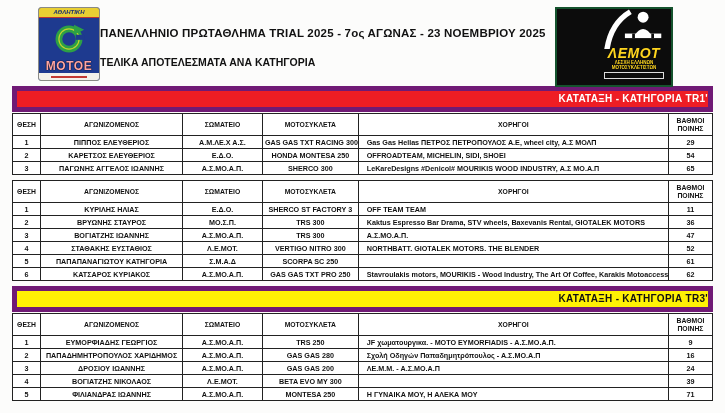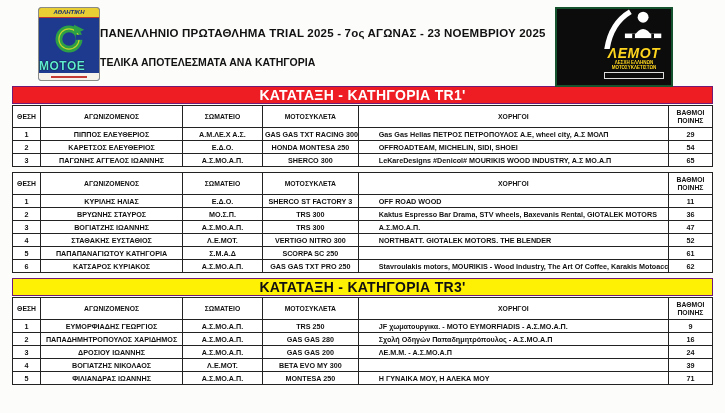--- a/index.html
+++ b/index.html
@@ -16,52 +16,52 @@
 
   
   .logo-motoe{
     width:60px;height:72px;margin-left:26px;background:#1e3a8f;
     border-radius:3px;border:1px solid #8a8a86;display:flex;flex-direction:column;
     overflow:hidden;flex:0 0 auto;
   }
   .motoe-top{background:#e9cf33;color:#182f72;font-size:6px;font-weight:800;
     font-style:italic;text-align:center;line-height:9px;height:9px;border-bottom:1px solid #b33;}
   .motoe-emblem{flex:1;display:flex;align-items:center;justify-content:center;}
-  .motoe-name{color:#5eead4;font-weight:800;font-size:12px;line-height:13px;
+  .motoe-name{color:#fca5a5;font-weight:800;font-size:12px;text-align:center;line-height:13px;
     text-shadow:0 0 1px #000, 0 0 1px #000;letter-spacing:.5px;}
   .motoe-fineprint{height:7px;background:#f4f2ea;display:flex;align-items:center;justify-content:center;}
   .motoe-fineprint i{display:block;width:36px;height:2px;background:#c23a33;}
 
   
   .logo-lemot{
     width:74px;height:76px;margin-right:40px;background:#0c0c0c;border:2px solid #14532d;
     display:flex;flex-direction:column;align-items:center;overflow:hidden;flex:0 0 auto;padding-left:40px;
   }
   .lemot-name{color:#ffd61e;font-weight:800;font-size:14px;line-height:13px;letter-spacing:.5px;
     font-style:italic;margin-top:-2px;}
   .lemot-sub{color:#ffd61e;font-size:4.5px;line-height:5px;text-align:center;font-weight:bold;}
   .lemot-strip{width:58px;height:5px;border:1px solid #ddd;margin-top:2px;background:#0c0c0c;}
 
   
   .section{margin-top:5px;}
   .bar{
-    height:16px;line-height:16px;border:1px solid #701a75;text-align:center;
-    font-weight:bold;font-size:14px;letter-spacing:.3px;margin-bottom:1px;
+    height:16px;line-height:16px;border:5px solid #701a75;text-align:right;
+    font-weight:bold;font-size:10px;letter-spacing:.3px;margin-bottom:1px;
   }
   table{width:100%;border-collapse:collapse;table-layout:fixed;background:#fff;}
   th,td{border:1px solid #222;box-sizing:border-box;}
   th{
     font-size:6.8px;font-weight:bold;height:22px;text-align:center;
     padding:0 1px;white-space:normal;line-height:8px;background:#fff;
   }
   td{
     font-size:7.2px;font-weight:bold;height:13px;text-align:center;
     padding:0 2px;white-space:nowrap;overflow:hidden;background:#fff;
   }
-  td:nth-child(5){text-align:left;padding-left:20px;}
+  td:nth-child(5){text-align:left;padding-left:8px;}
   col.c-pos{width:4%;}   col.c-rider{width:20.3%;} col.c-club{width:11.4%;}
   col.c-bike{width:13.7%;} col.c-spon{width:44.3%;} col.c-pts{width:6.3%;}
 </style>
 </head>
 <body>
 
 <div class="page">
 
   <div class="header">
 
@@ -171,21 +171,21 @@
             <th>ΧΟΡΗΓΟΙ</th>
             <th>ΒΑΘΜΟΙ ΠΟΙΝΗΣ</th>
           </tr>
         </thead>
       <tbody>
           <tr>
             <td>1</td>
             <td>ΚΥΡΙΛΗΣ ΗΛΙΑΣ</td>
             <td>Ε.Δ.Ο.</td>
             <td>SHERCO ST FACTORY 3</td>
-            <td>OFF ROAD WOOD</td>
+            <td>OFF TEAM TEAM</td>
             <td>11</td>
           </tr>
           <tr>
             <td>2</td>
             <td>ΒΡΥΩΝΗΣ ΣΤΑΥΡΟΣ</td>
             <td>ΜΟ.Σ.Π.</td>
             <td>TRS 300</td>
             <td>Kaktus Espresso Bar Drama, STV wheels, Baxevanis Rental, GIOTALEK MOTORS</td>
             <td>36</td>
           </tr>

